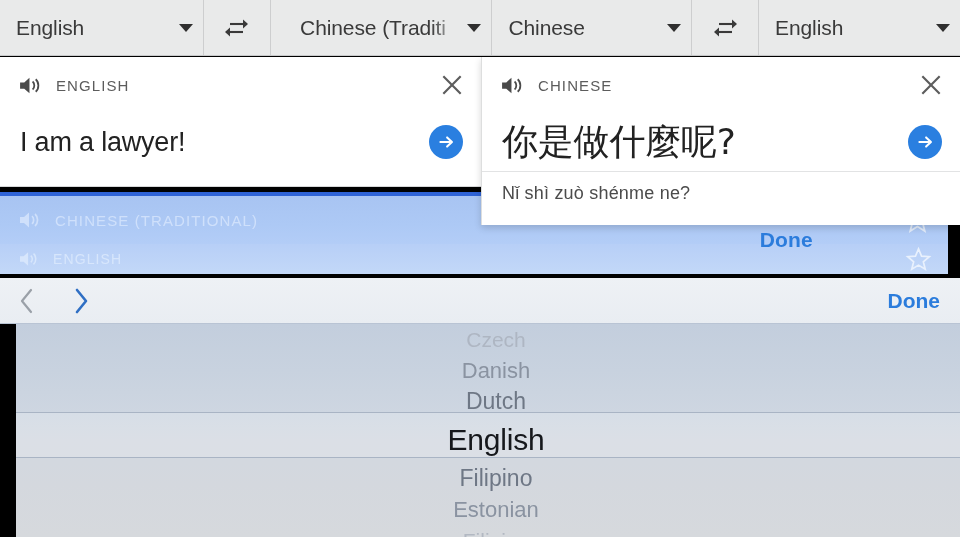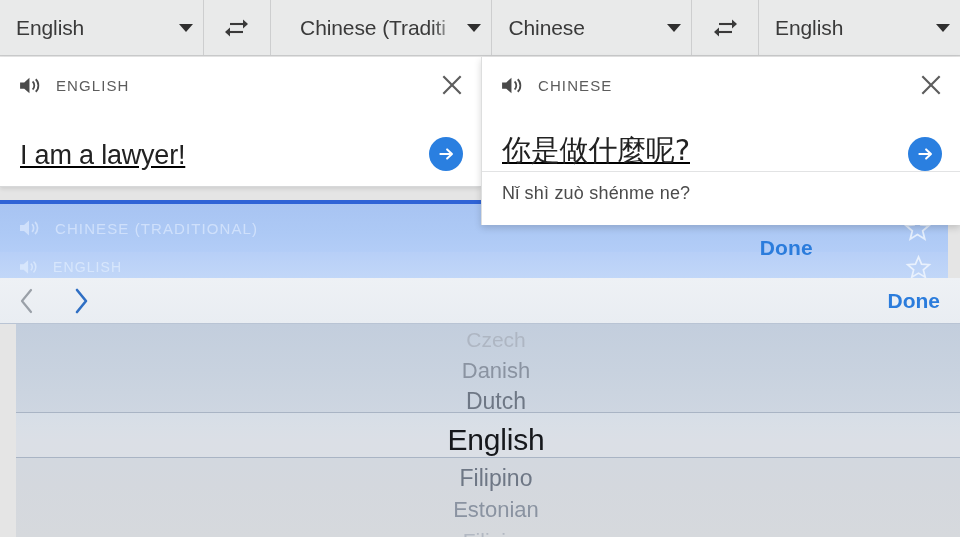--- a/index.html
+++ b/index.html
@@ -9,21 +9,21 @@
   }
   body {
     font-family: "Liberation Sans", sans-serif;
     -webkit-font-smoothing: antialiased;
   }
   .screen {
     position: relative;
     width: 960px;
     height: 537px;
     overflow: hidden;
-    background: #e5e5e5;
+    background: #000000;
   }
 
   
   .topbar {
     position: absolute;
     left: 0; top: 0;
     width: 960px; height: 56px;
     background: #e9eaea;
     border-bottom: 1px solid #c9cacb;
     box-sizing: border-box;
@@ -111,35 +111,34 @@
     color: #5c5c5c;
     font-weight: 400;
     flex: 1 1 auto;
   }
   .close-x {
     flex: 0 0 auto;
     cursor: pointer;
   }
   .card-body {
     display: flex;
-    align-items: flex-end;
+    align-items: center;
     padding: 0 18px 0 20px;
     height: 58px;
-    text-decoration: underline;
   }
   .phrase {
     flex: 1 1 auto;
     font-size: 27px;
     color: #222222;
     letter-spacing: -0.2px;
     white-space: nowrap;
   }
   .phrase.cjk {
     font-family: "DejaVu Sans", sans-serif;
-    font-size: 29px;
+    font-size: 36px;
   }
   .go-btn {
     flex: 0 0 auto;
     width: 34px; height: 34px;
     border-radius: 50%;
     background: #2a7fe0;
     display: flex;
     align-items: center;
     justify-content: center;
     cursor: pointer;
@@ -152,21 +151,21 @@
   }
   .romaji {
     font-size: 18px;
     color: #4b4b4b;
     letter-spacing: 0.2px;
   }
 
   
   .band-wrap {
     position: absolute;
-    left: 0; top: 200px;
+    left: 0; top: 192px;
     width: 827px; height: 82px;
   }
   .band-topline {
     position: absolute;
     left: 0; top: 0;
     width: 948px; height: 4px;
     background: #2f63d6;
   }
   .band {
     position: absolute;

